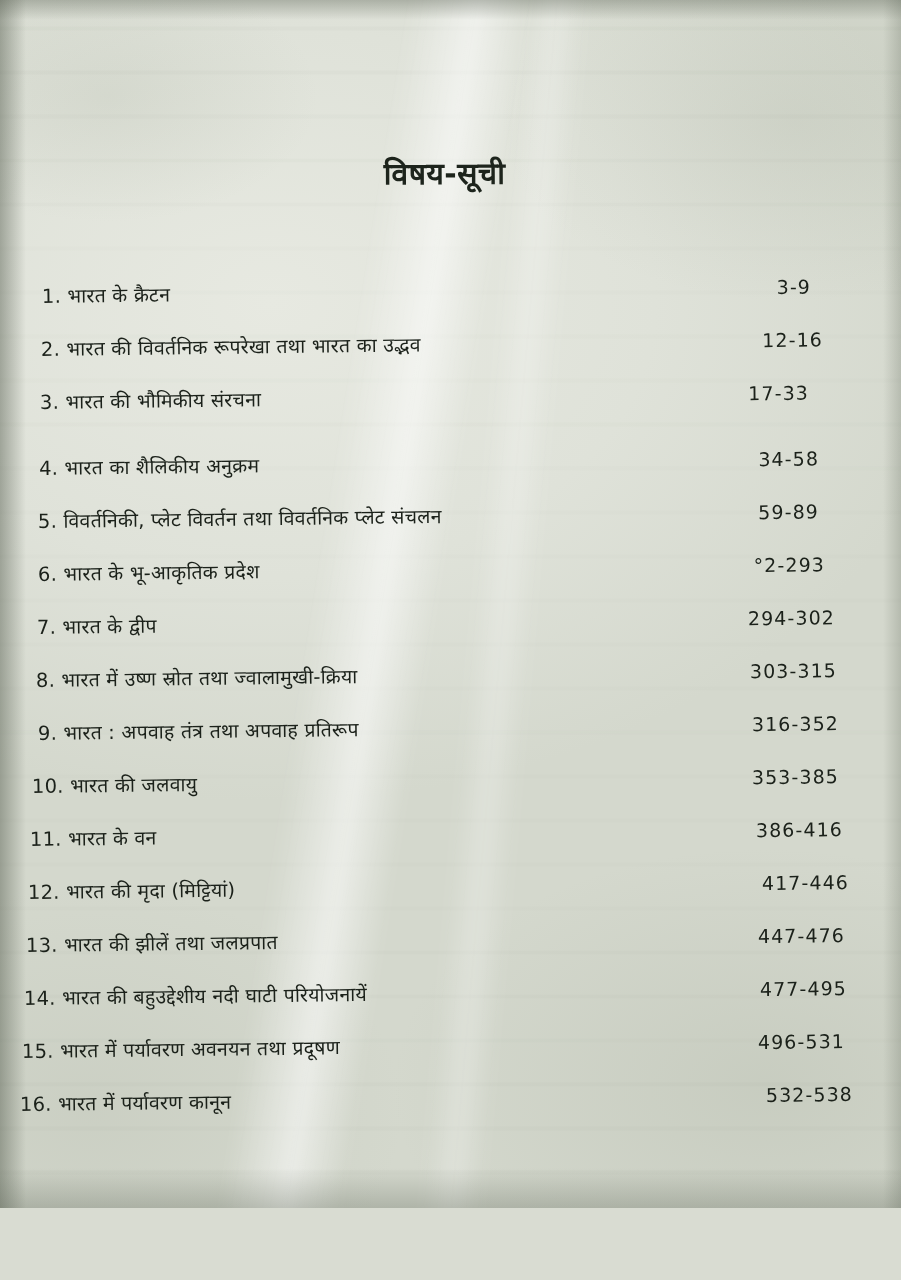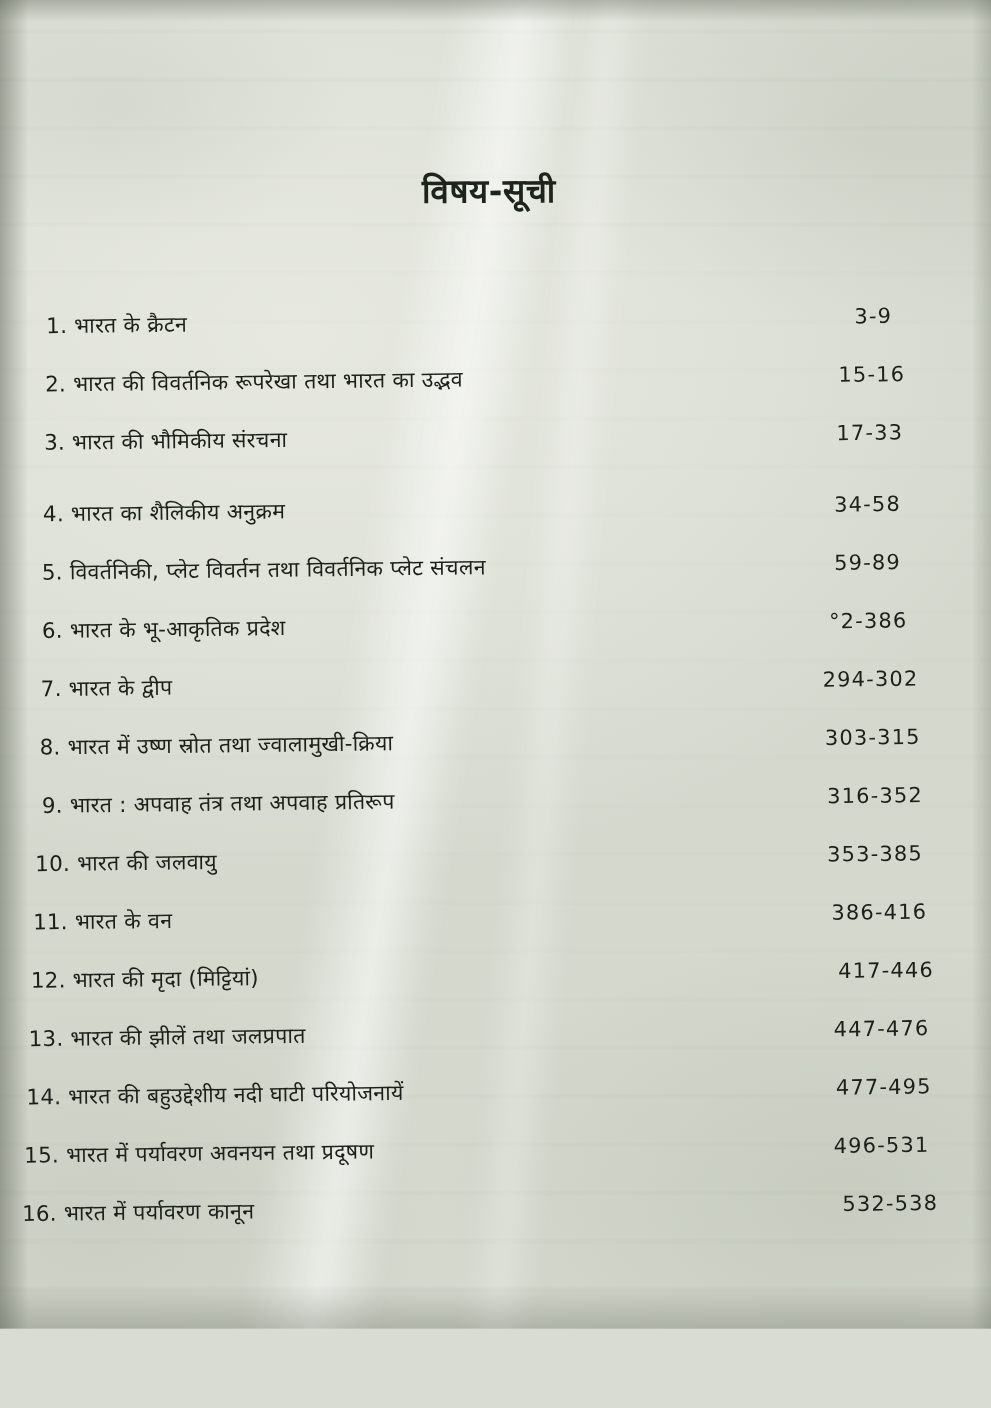--- a/index.html
+++ b/index.html
@@ -167,21 +167,21 @@
   .toc-row:nth-child(11) { margin-left: -6px; }
   .toc-row:nth-child(12) { margin-left: -8px; }
   .toc-row:nth-child(13) { margin-left: -10px; }
   .toc-row:nth-child(14) { margin-left: -12px; }
   .toc-row:nth-child(15) { margin-left: -14px; }
   .toc-row:nth-child(16) { margin-left: -16px; }
 
   .toc-row .toc-pages { margin-right: 18px; }
   .toc-row:nth-child(1) .toc-pages { margin-right: 42px; margin-left: 34px; }
   .toc-row:nth-child(2) .toc-pages { margin-right: 30px; }
-  .toc-row:nth-child(3) .toc-pages { margin-right: 32px; }
+  .toc-row:nth-child(3) .toc-pages { margin-right: 44px; }
   .toc-row:nth-child(4) .toc-pages { margin-right: 34px; margin-top: 16px; }
   .toc-row:nth-child(5) .toc-pages { margin-right: 34px; }
   .toc-row:nth-child(6) .toc-pages { margin-right: 28px; }
   .toc-row:nth-child(7) .toc-pages { margin-right: 18px; }
   .toc-row:nth-child(8) .toc-pages { margin-right: 16px; }
   .toc-row:nth-child(9) .toc-pages { margin-right: 14px; }
   .toc-row:nth-child(10) .toc-pages { margin-right: 14px; }
   .toc-row:nth-child(11) .toc-pages { margin-right: 10px; }
   .toc-row:nth-child(12) .toc-pages { margin-right: 4px; }
   .toc-row:nth-child(13) .toc-pages { margin-right: 8px; }
@@ -205,37 +205,37 @@
   <div id="content">
     <h1 class="doc-title">विषय-सूची</h1>
 
     <div class="toc" id="toc-list">
         <div class="toc-row">
           <span class="toc-label">1. भारत के क्रैटन</span>
           <span class="toc-pages">3-9</span>
         </div>
         <div class="toc-row">
           <span class="toc-label">2. भारत की विवर्तनिक रूपरेखा तथा भारत का उद्भव</span>
-          <span class="toc-pages">15-16</span>
+          <span class="toc-pages">12-16</span>
         </div>
         <div class="toc-row">
           <span class="toc-label">3. भारत की भौमिकीय संरचना</span>
           <span class="toc-pages">17-33</span>
         </div>
         <div class="toc-row">
           <span class="toc-label">4. भारत का शैलिकीय अनुक्रम</span>
           <span class="toc-pages">34-58</span>
         </div>
         <div class="toc-row">
           <span class="toc-label">5. विवर्तनिकी, प्लेट विवर्तन तथा विवर्तनिक प्लेट संचलन</span>
           <span class="toc-pages">59-89</span>
         </div>
         <div class="toc-row">
           <span class="toc-label">6. भारत के भू-आकृतिक प्रदेश</span>
-          <span class="toc-pages">°2-386</span>
+          <span class="toc-pages">°2-293</span>
         </div>
         <div class="toc-row">
           <span class="toc-label">7. भारत के द्वीप</span>
           <span class="toc-pages">294-302</span>
         </div>
         <div class="toc-row">
           <span class="toc-label">8. भारत में उष्ण स्रोत तथा ज्वालामुखी-क्रिया</span>
           <span class="toc-pages">303-315</span>
         </div>
         <div class="toc-row">

